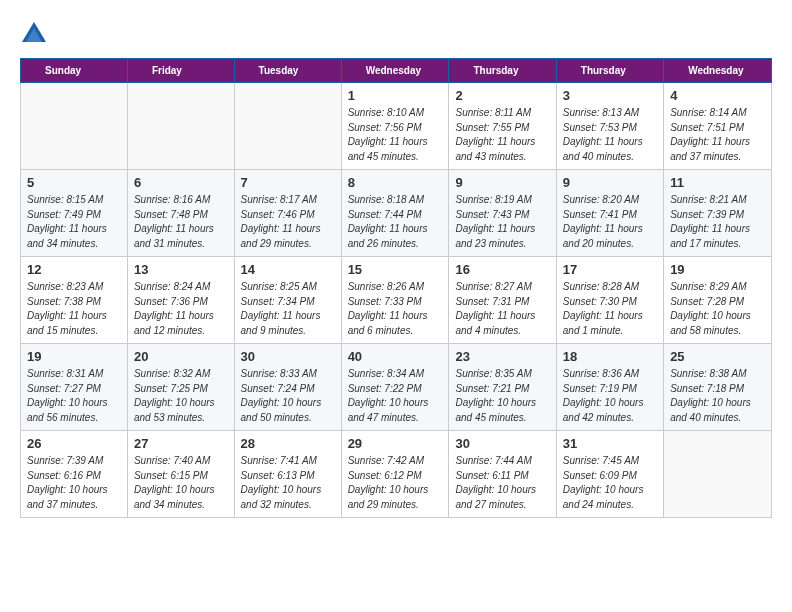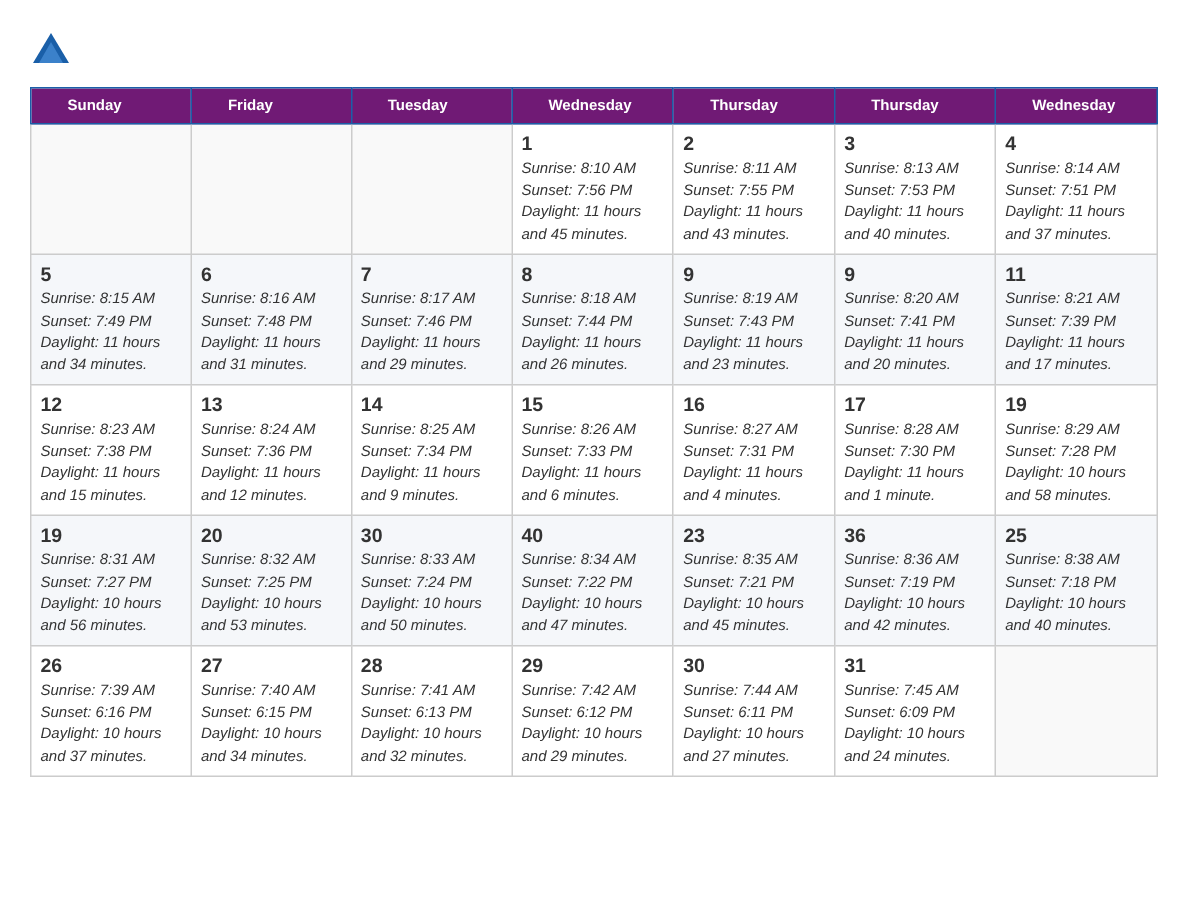--- a/index.html
+++ b/index.html
@@ -230,21 +230,21 @@
           </td>
           <td>
             <span class="day-number">40</span>
             <div class="day-info">Sunrise: 8:34 AM<br>Sunset: 7:22 PM<br>Daylight: 10 hours<br>and 47 minutes.</div>
           </td>
           <td>
             <span class="day-number">23</span>
             <div class="day-info">Sunrise: 8:35 AM<br>Sunset: 7:21 PM<br>Daylight: 10 hours<br>and 45 minutes.</div>
           </td>
           <td>
-            <span class="day-number">36</span>
+            <span class="day-number">18</span>
             <div class="day-info">Sunrise: 8:36 AM<br>Sunset: 7:19 PM<br>Daylight: 10 hours<br>and 42 minutes.</div>
           </td>
           <td>
             <span class="day-number">25</span>
             <div class="day-info">Sunrise: 8:38 AM<br>Sunset: 7:18 PM<br>Daylight: 10 hours<br>and 40 minutes.</div>
           </td>
         </tr>
         <tr>
           <td>
             <span class="day-number">26</span>

